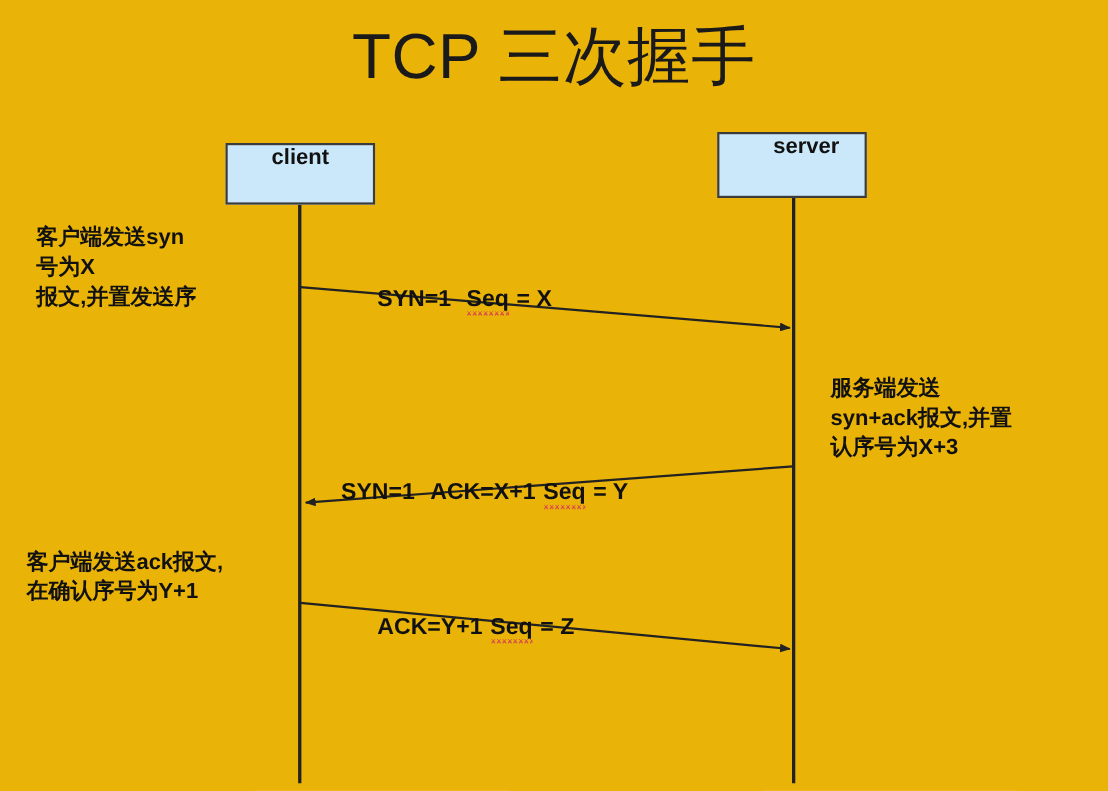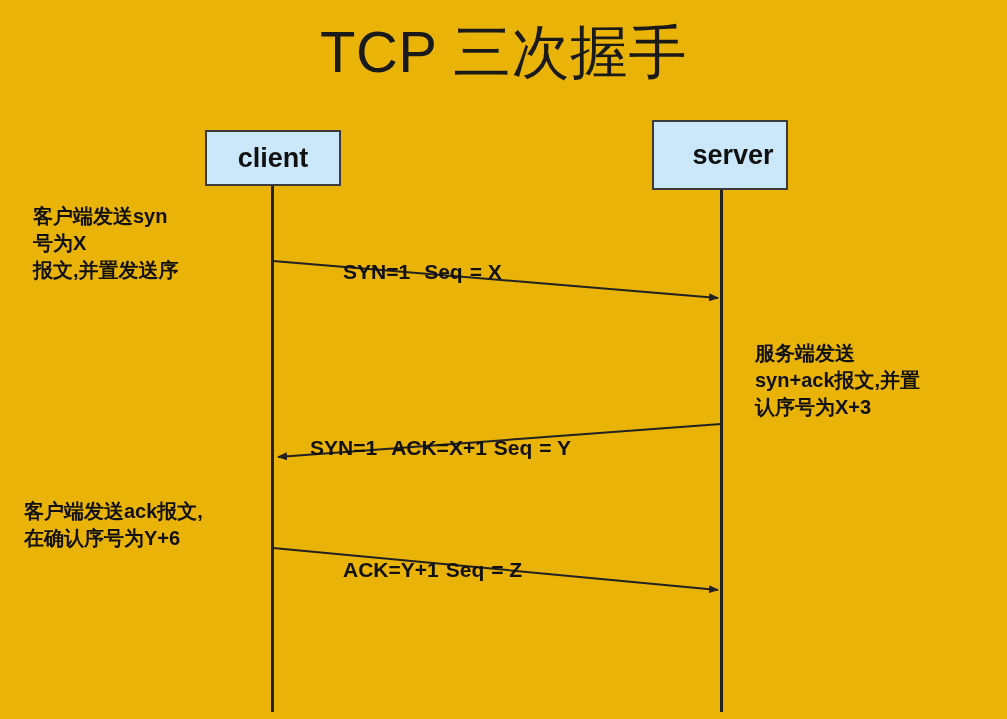--- a/index.html
+++ b/index.html
@@ -49,28 +49,27 @@
     white-space: nowrap;
   }
 
   
   .node-box {
     position: absolute;
     background: #cbe8fa;
     border: 2px solid #3b3b3b;
     box-sizing: border-box;
     display: flex;
-    align-items: center;
     justify-content: center;
-    font-size: 27px;
+    font-size: 20px;
     font-weight: 700;
     color: #111111;
   }
   #node-client { left: 205px; top: 130px; width: 136px; height: 56px; }
-  #node-server { left: 652px; top: 120px; width: 136px; height: 70px; padding-left: 26px; }
+  #node-server { left: 652px; top: 120px; width: 136px; height: 60px; padding-left: 26px; }
 
   
   .msg-label {
     position: absolute;
     font-size: 21px;
     font-weight: 700;
     color: #111111;
     white-space: nowrap;
     margin-top: 40px;
   }
@@ -162,17 +161,17 @@
     </div>
 
     <div class="annotation" id="note-server-synack">
       <span class="ln">服务端发送</span>
       <span class="ln">syn+ack报文,并置</span>
       <span class="ln">认序号为X+3</span>
     </div>
 
     <div class="annotation" id="note-client-ack">
       <span class="ln">客户端发送ack报文,</span>
-      <span class="ln">在确认序号为Y+6</span>
+      <span class="ln">在确认序号为Y+1</span>
     </div>
 
   </div>
 </div>
 
 </body></html>

